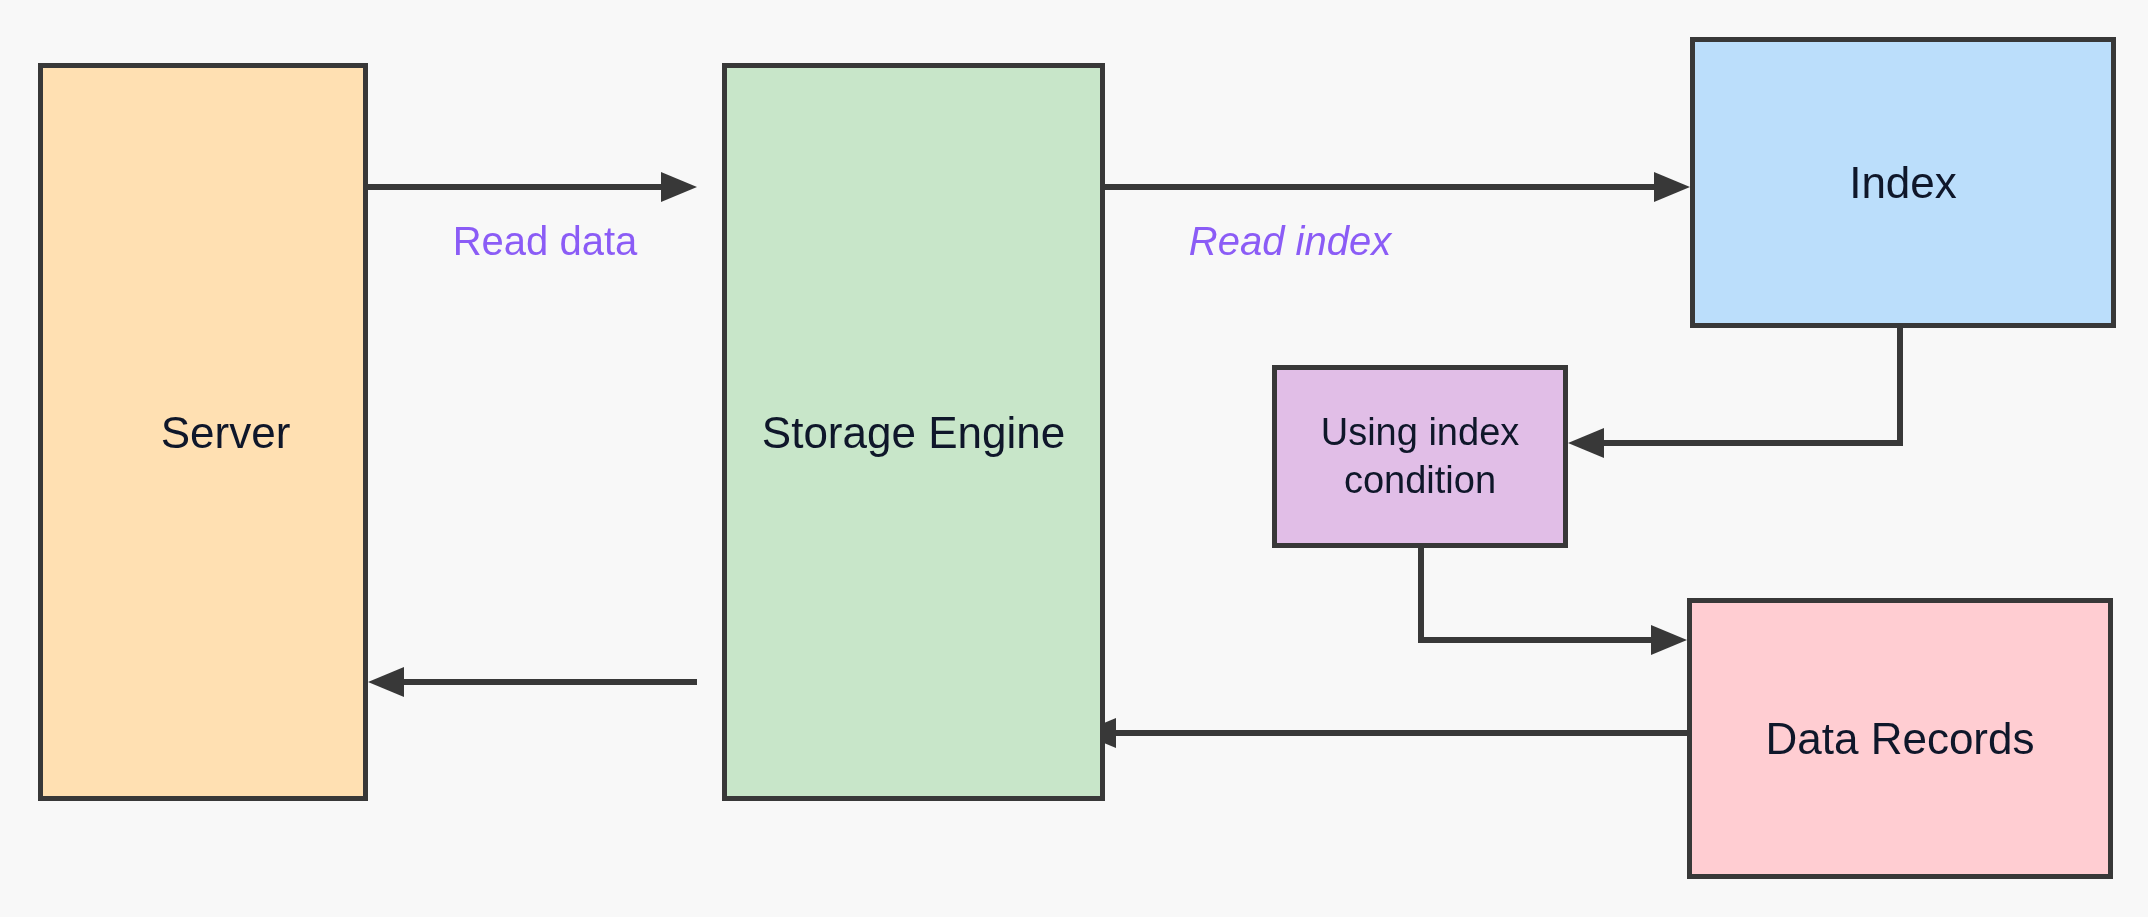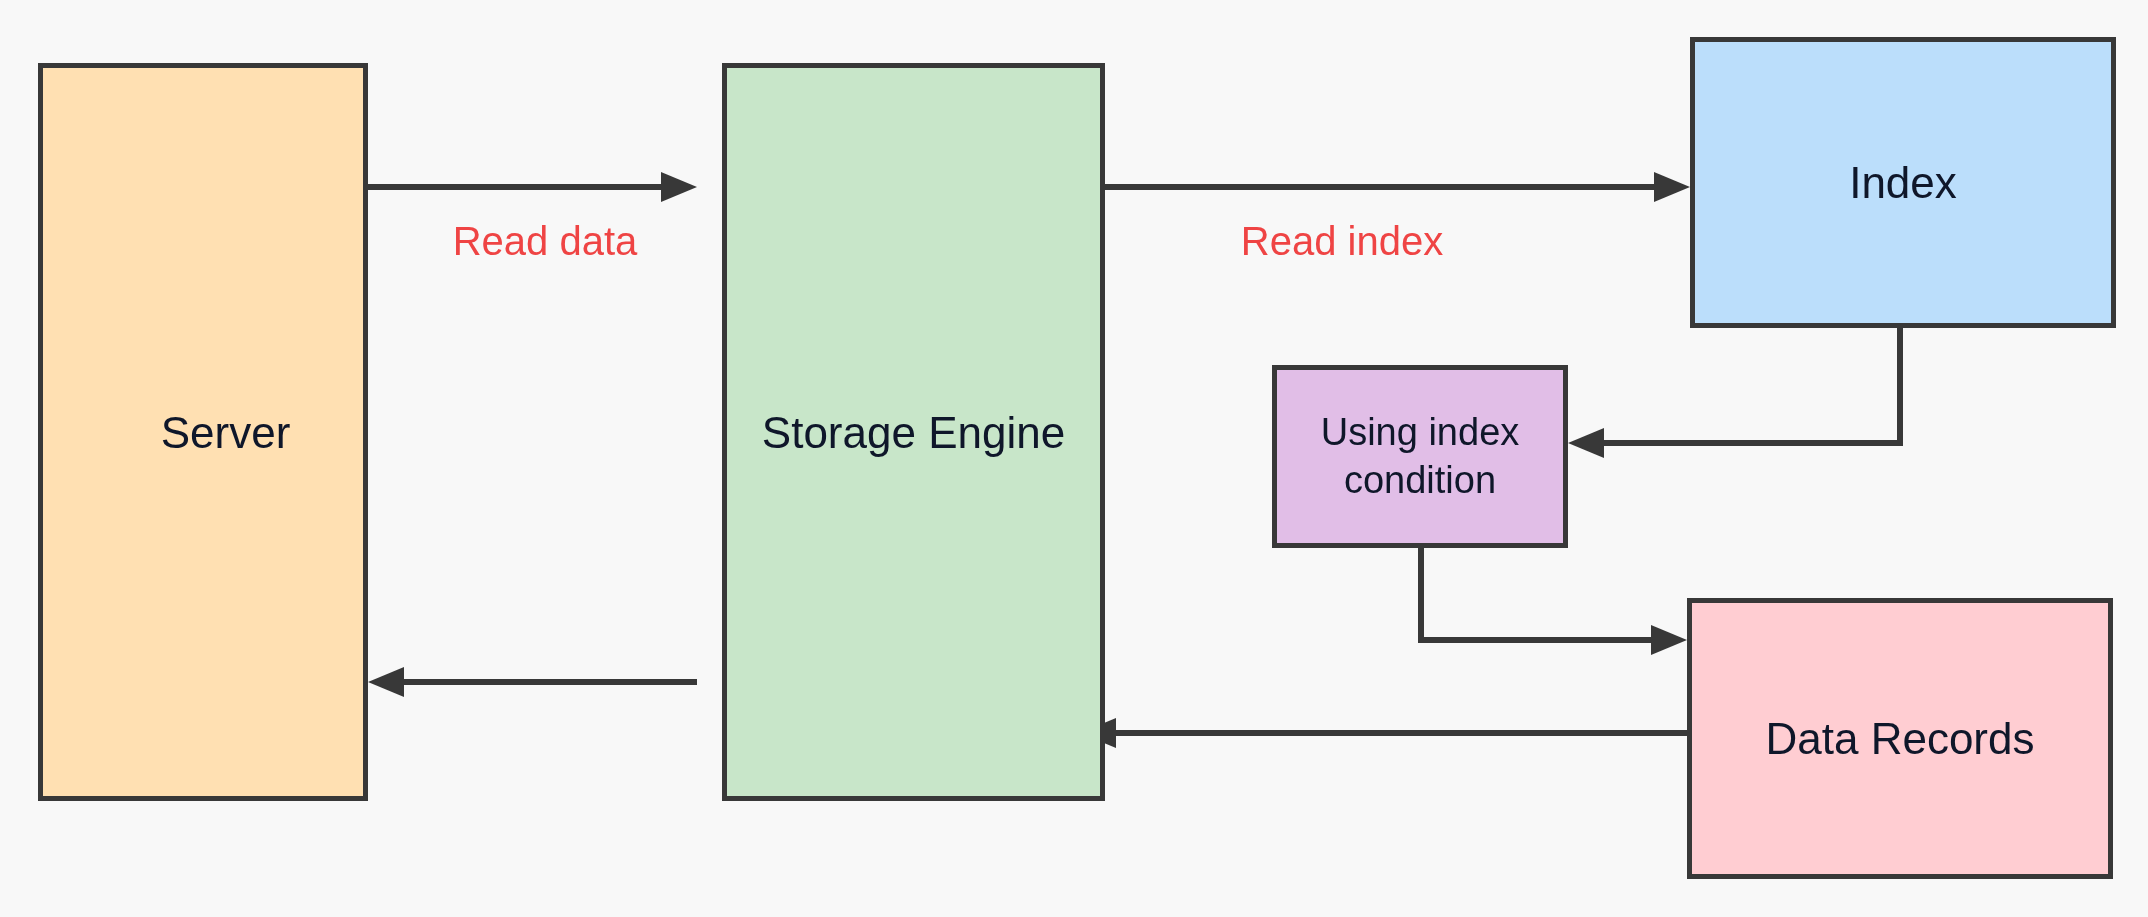--- a/index.html
+++ b/index.html
@@ -31,27 +31,27 @@
   #node-storage-engine  { left: 697px;  top: 63px;  width: 383px; height: 738px; }
   #node-index           { left: 1690px; top: 37px;  width: 426px; height: 291px; }
   #node-using-index-condition {
     left: 1272px; top: 365px; width: 296px; height: 183px;
     font-size: 38px; padding: 12px 10px;
   }
   #node-data-records    { left: 1687px; top: 598px; width: 426px; height: 281px; }
 
   .edge-label {
     position: absolute;
-    color: #ef4444;
+    color: #8b5cf6;
     font-size: 40px;
     white-space: nowrap;
     transform: translate(-50%, -50%);
   }
   #label-read-data  { left: 545px;  top: 241px; }
-  #label-read-index { left: 1342px; top: 241px; }
+  #label-read-index { left: 1290px; top: 241px; font-style: italic; }
   #label-load-data  { left: 1392px; top: 691px; }
 
   svg.wires {
     position: absolute;
     left: 0; top: 0;
     width: 2148px;
     height: 917px;
     pointer-events: none;
   }
   svg.wires path {

